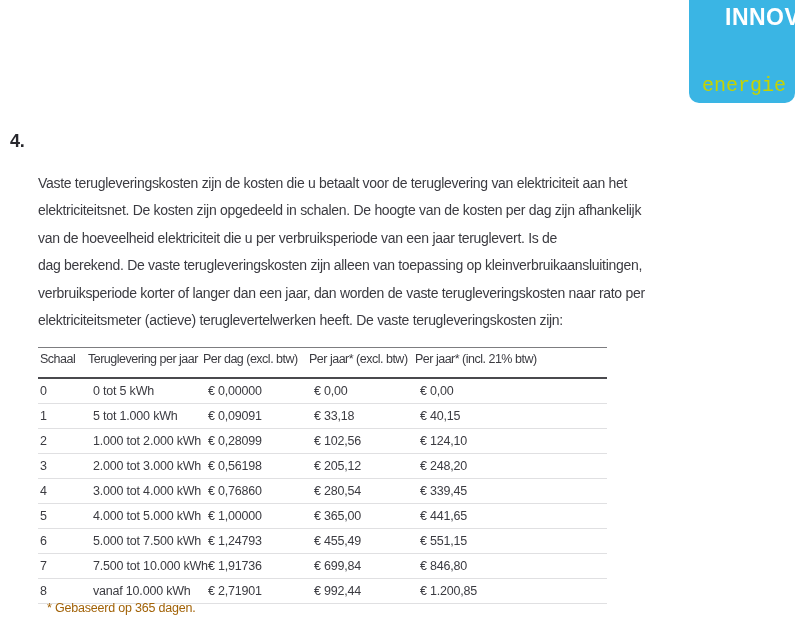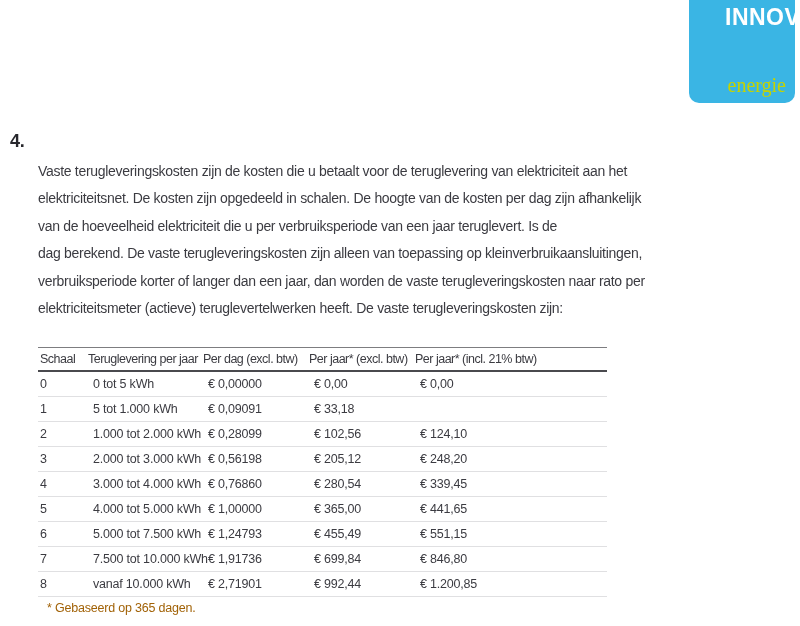--- a/index.html
+++ b/index.html
@@ -20,53 +20,53 @@
     background:#3ab5e4;
     border-radius:0 0 10px 10px;
   }
   .logo-name {
     text-align:center; margin-top:4px;
     color:#ffffff; font-weight:bold;
     font-size:23px; letter-spacing:0.5px;margin-left:36px;
   }
   .logo-tagline {
     position:absolute; right:9px; bottom:6px;
-    font-family:Liberation Serif, serif;
+    font-family:Liberation Mono, monospace;
     font-size:20px; color:#c6d300;
   }
 
   
   .heading {
     position:absolute; left:10px; top:131px;
     display:flex;
     font-size:18px; font-weight:bold; color:#27272c;
     letter-spacing:-0.2px;
   }
   .h-num { width:28px; }
 
   
   .para {
-    position:absolute; left:38px; top:158px;
+    position:absolute; left:38px; top:170px;
     font-size:14px; line-height:27.4px;
     letter-spacing:-0.3px; color:#3b3b41;
     white-space:nowrap;
   }
 
   
   .tariff-table {
     position:absolute; left:38px; top:347px;
     width:569px;
     font-size:12.5px; color:#3b3b41;
   }
   .thead {
     display:grid;
     grid-template-columns:50px 115px 106px 106px 1fr;
     border-top:1px solid #7d7d80;
     border-bottom:2px solid #4a4a4e;
-    padding:4px 0 3px 0;
+    padding:4px 0 10px 0;
     line-height:15px;
     letter-spacing:-0.5px;
     white-space:nowrap;
   }
   .trow {
     display:grid;
     grid-template-columns:50px 115px 106px 106px 1fr;
     height:24px;
     align-items:center;
     border-bottom:1px solid #e0e0e2;
@@ -121,20 +121,21 @@
       <div class="c3">€ 0,00000</div>
       <div class="c4">€ 0,00</div>
       <div class="c5">€ 0,00</div>
     </div>
 
     <div class="trow">
       <div class="c1">1</div>
       <div class="c2">5 tot 1.000 kWh</div>
       <div class="c3">€ 0,09091</div>
       <div class="c4">€ 33,18</div>
+      <div class="c5">€ 40,15</div>
     </div>
 
     <div class="trow">
       <div class="c1">2</div>
       <div class="c2">1.000 tot 2.000 kWh</div>
       <div class="c3">€ 0,28099</div>
       <div class="c4">€ 102,56</div>
       <div class="c5">€ 124,10</div>
     </div>
 

